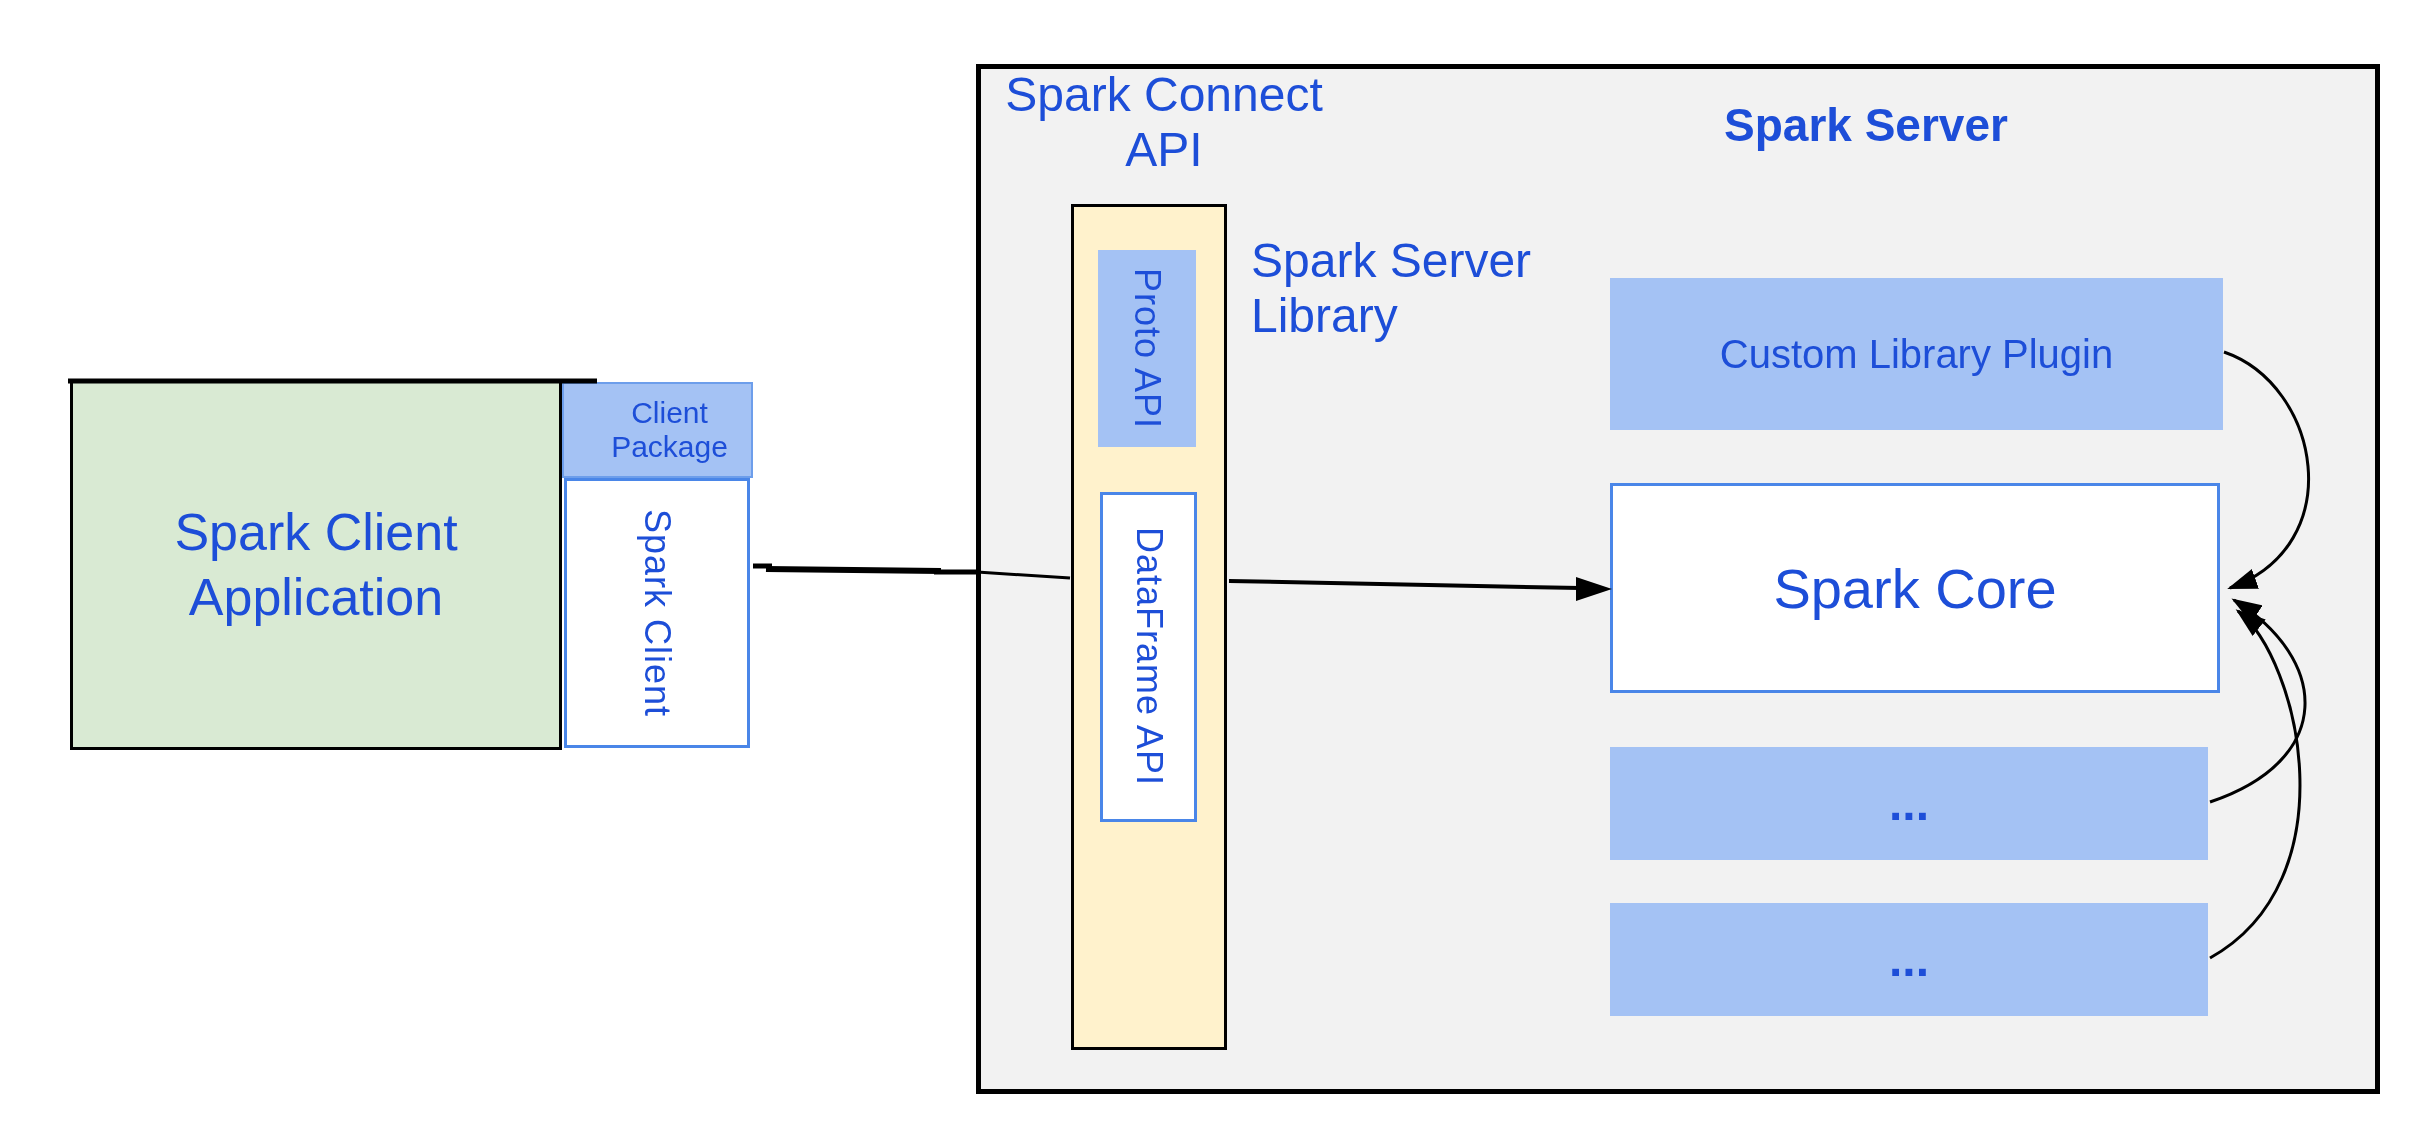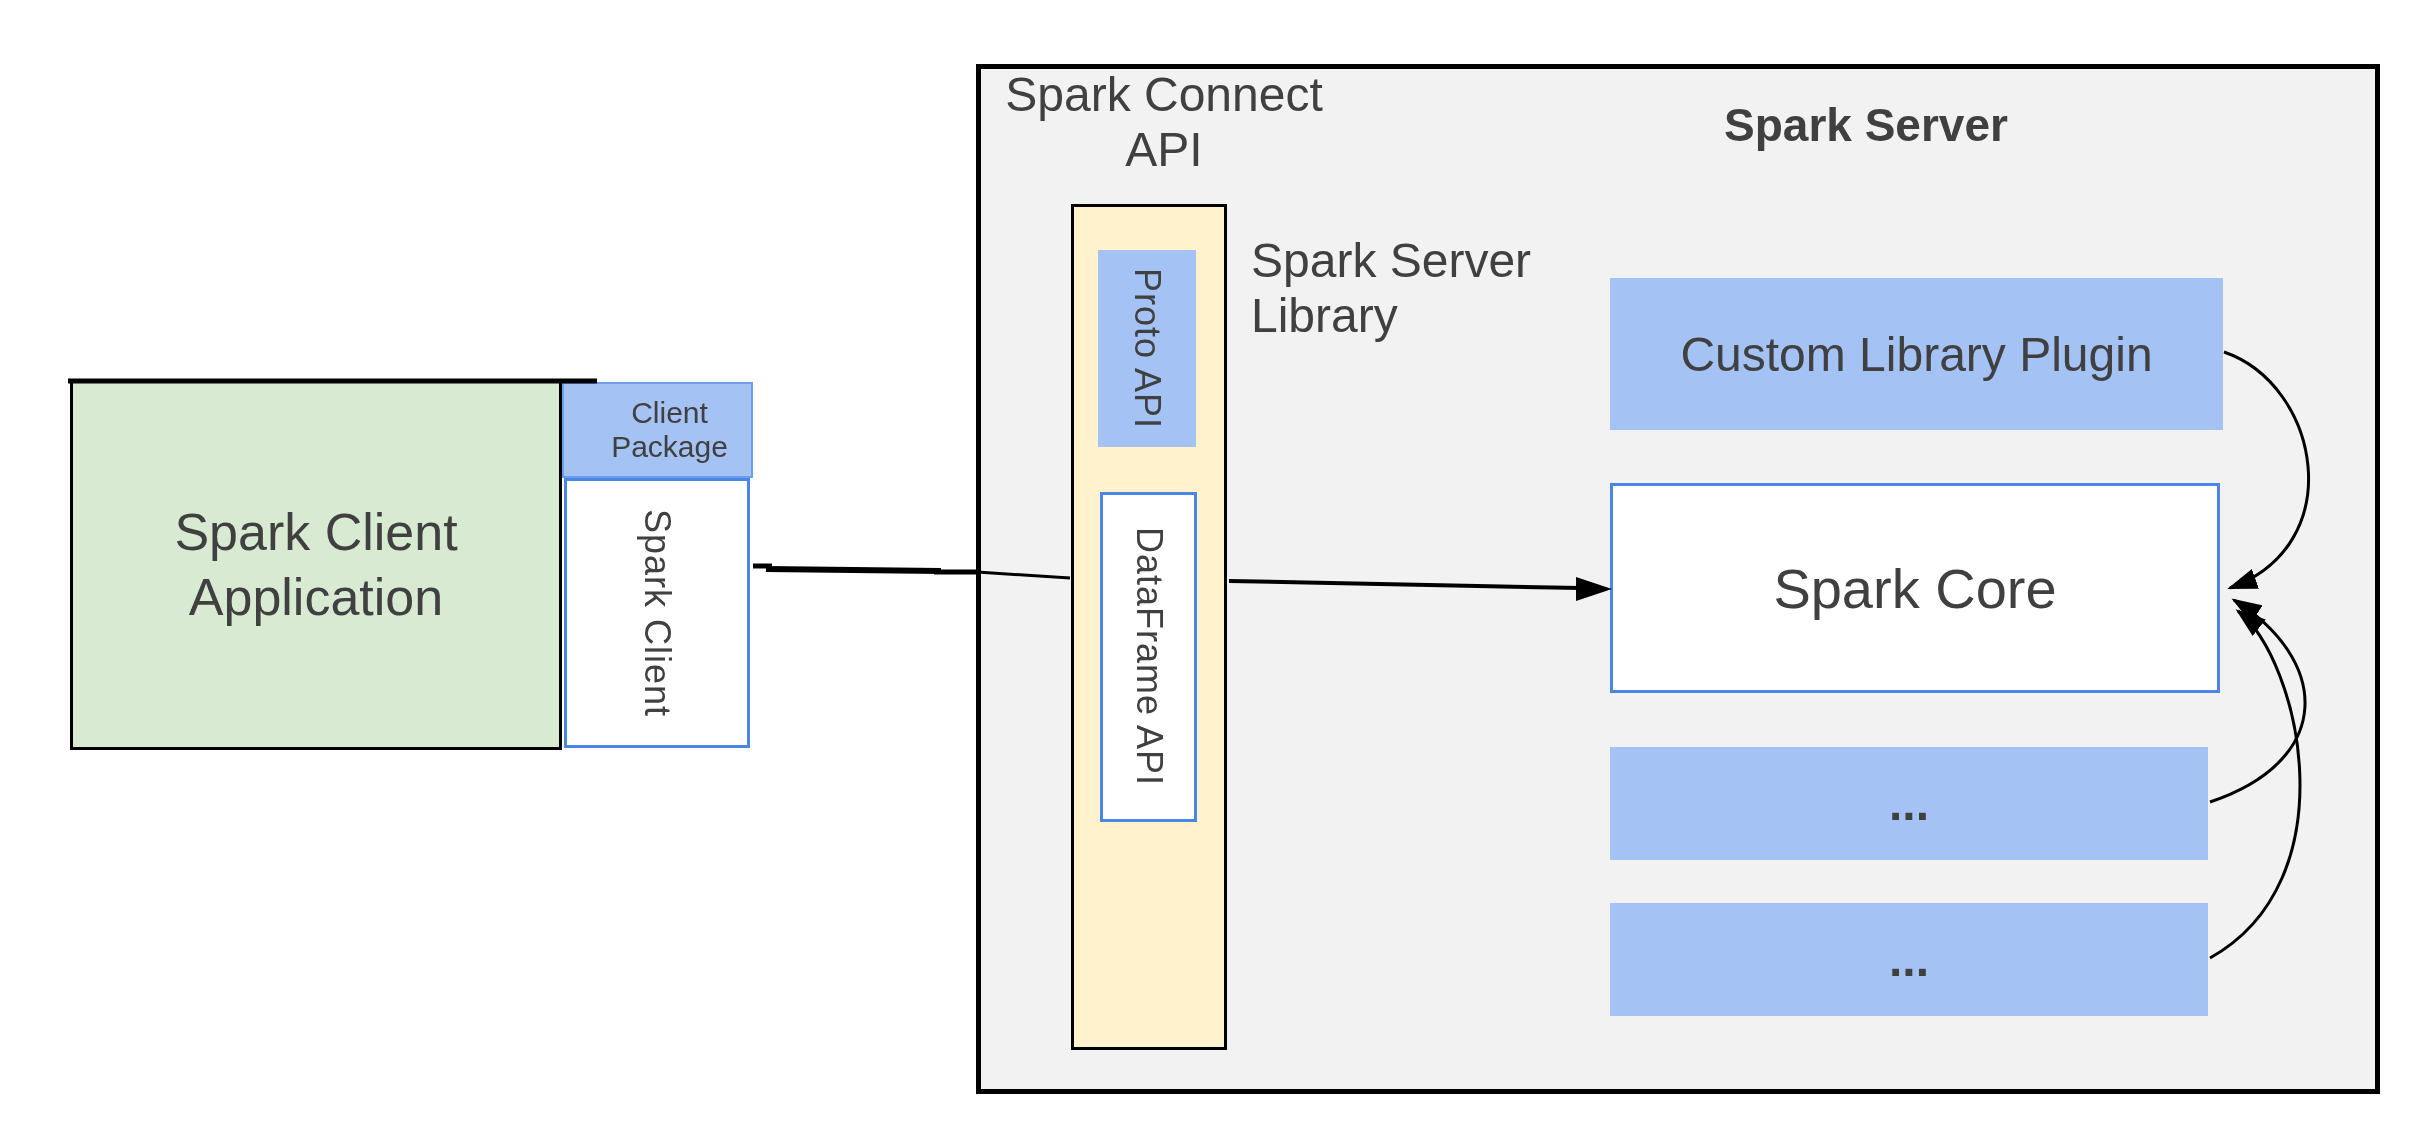--- a/index.html
+++ b/index.html
@@ -1,17 +1,17 @@
 <!DOCTYPE html>
 <html style="--blue_fill: #a4c2f4; --blue_border: #4a86e8; --package_border: #6d9eeb; --green_fill: #d9ead3; --yellow_fill: #fff2cc; --gray_fill: #f2f2f2; --line_black: #000000;"><head>
 <meta charset="utf-8">
 <style>
   html,body{margin:0;padding:0;background:#ffffff;}
   #diagram{position:relative;width:2435px;height:1135px;background:#fff;
-           font-family:"Liberation Sans", sans-serif;color:#404040;overflow:hidden;}
+           font-family:"Liberation Sans", sans-serif;color:#1d4ed8;overflow:hidden;}
   .abs{position:absolute;box-sizing:border-box;}
   .center{display:flex;align-items:center;justify-content:center;text-align:center;}
   .pre{white-space:pre-line;}
 
   
   #server-outer{left:976px;top:64px;width:1404px;height:1030px;
                 background:var(--gray_fill);border:5px solid var(--line_black);}
 
   
   #lbl-spark-connect{left:1004px;top:68px;width:320px;font-size:48px;line-height:1.14;text-align:center;}
@@ -20,21 +20,21 @@
 
   
   #yellow-column{left:1071px;top:204px;width:156px;height:846px;
                  background:var(--yellow_fill);border:3px solid var(--line_black);}
   .vtext{writing-mode:vertical-rl;text-orientation:mixed;font-size:36px;letter-spacing:1px;}
   #proto-api{left:1098px;top:250px;width:98px;height:197px;background:var(--blue_fill);}
   #dataframe-api{left:1100px;top:492px;width:97px;height:330px;background:#fff;
                  border:3px solid var(--blue_border);}
 
   
-  #plugin-box{left:1610px;top:278px;width:613px;height:152px;background:var(--blue_fill);font-size:48px;}
+  #plugin-box{left:1610px;top:278px;width:613px;height:152px;background:var(--blue_fill);font-size:40px;}
   #core-box{left:1610px;top:483px;width:610px;height:210px;background:#fff;
             border:3px solid var(--blue_border);font-size:56px;}
   #more-box-1{left:1610px;top:747px;width:598px;height:113px;background:var(--blue_fill);font-size:48px;font-weight:bold;}
   #more-box-2{left:1610px;top:903px;width:598px;height:113px;background:var(--blue_fill);font-size:48px;font-weight:bold;}
 
   
   #green-box{left:70px;top:380px;width:492px;height:370px;background:var(--green_fill);
              border:3px solid var(--line_black);font-size:52px;line-height:1.25;}
   #package-box{left:562px;top:382px;width:191px;height:96px;background:var(--blue_fill);
                border:2px solid var(--package_border);font-size:30px;line-height:1.15;padding-left:24px;}

